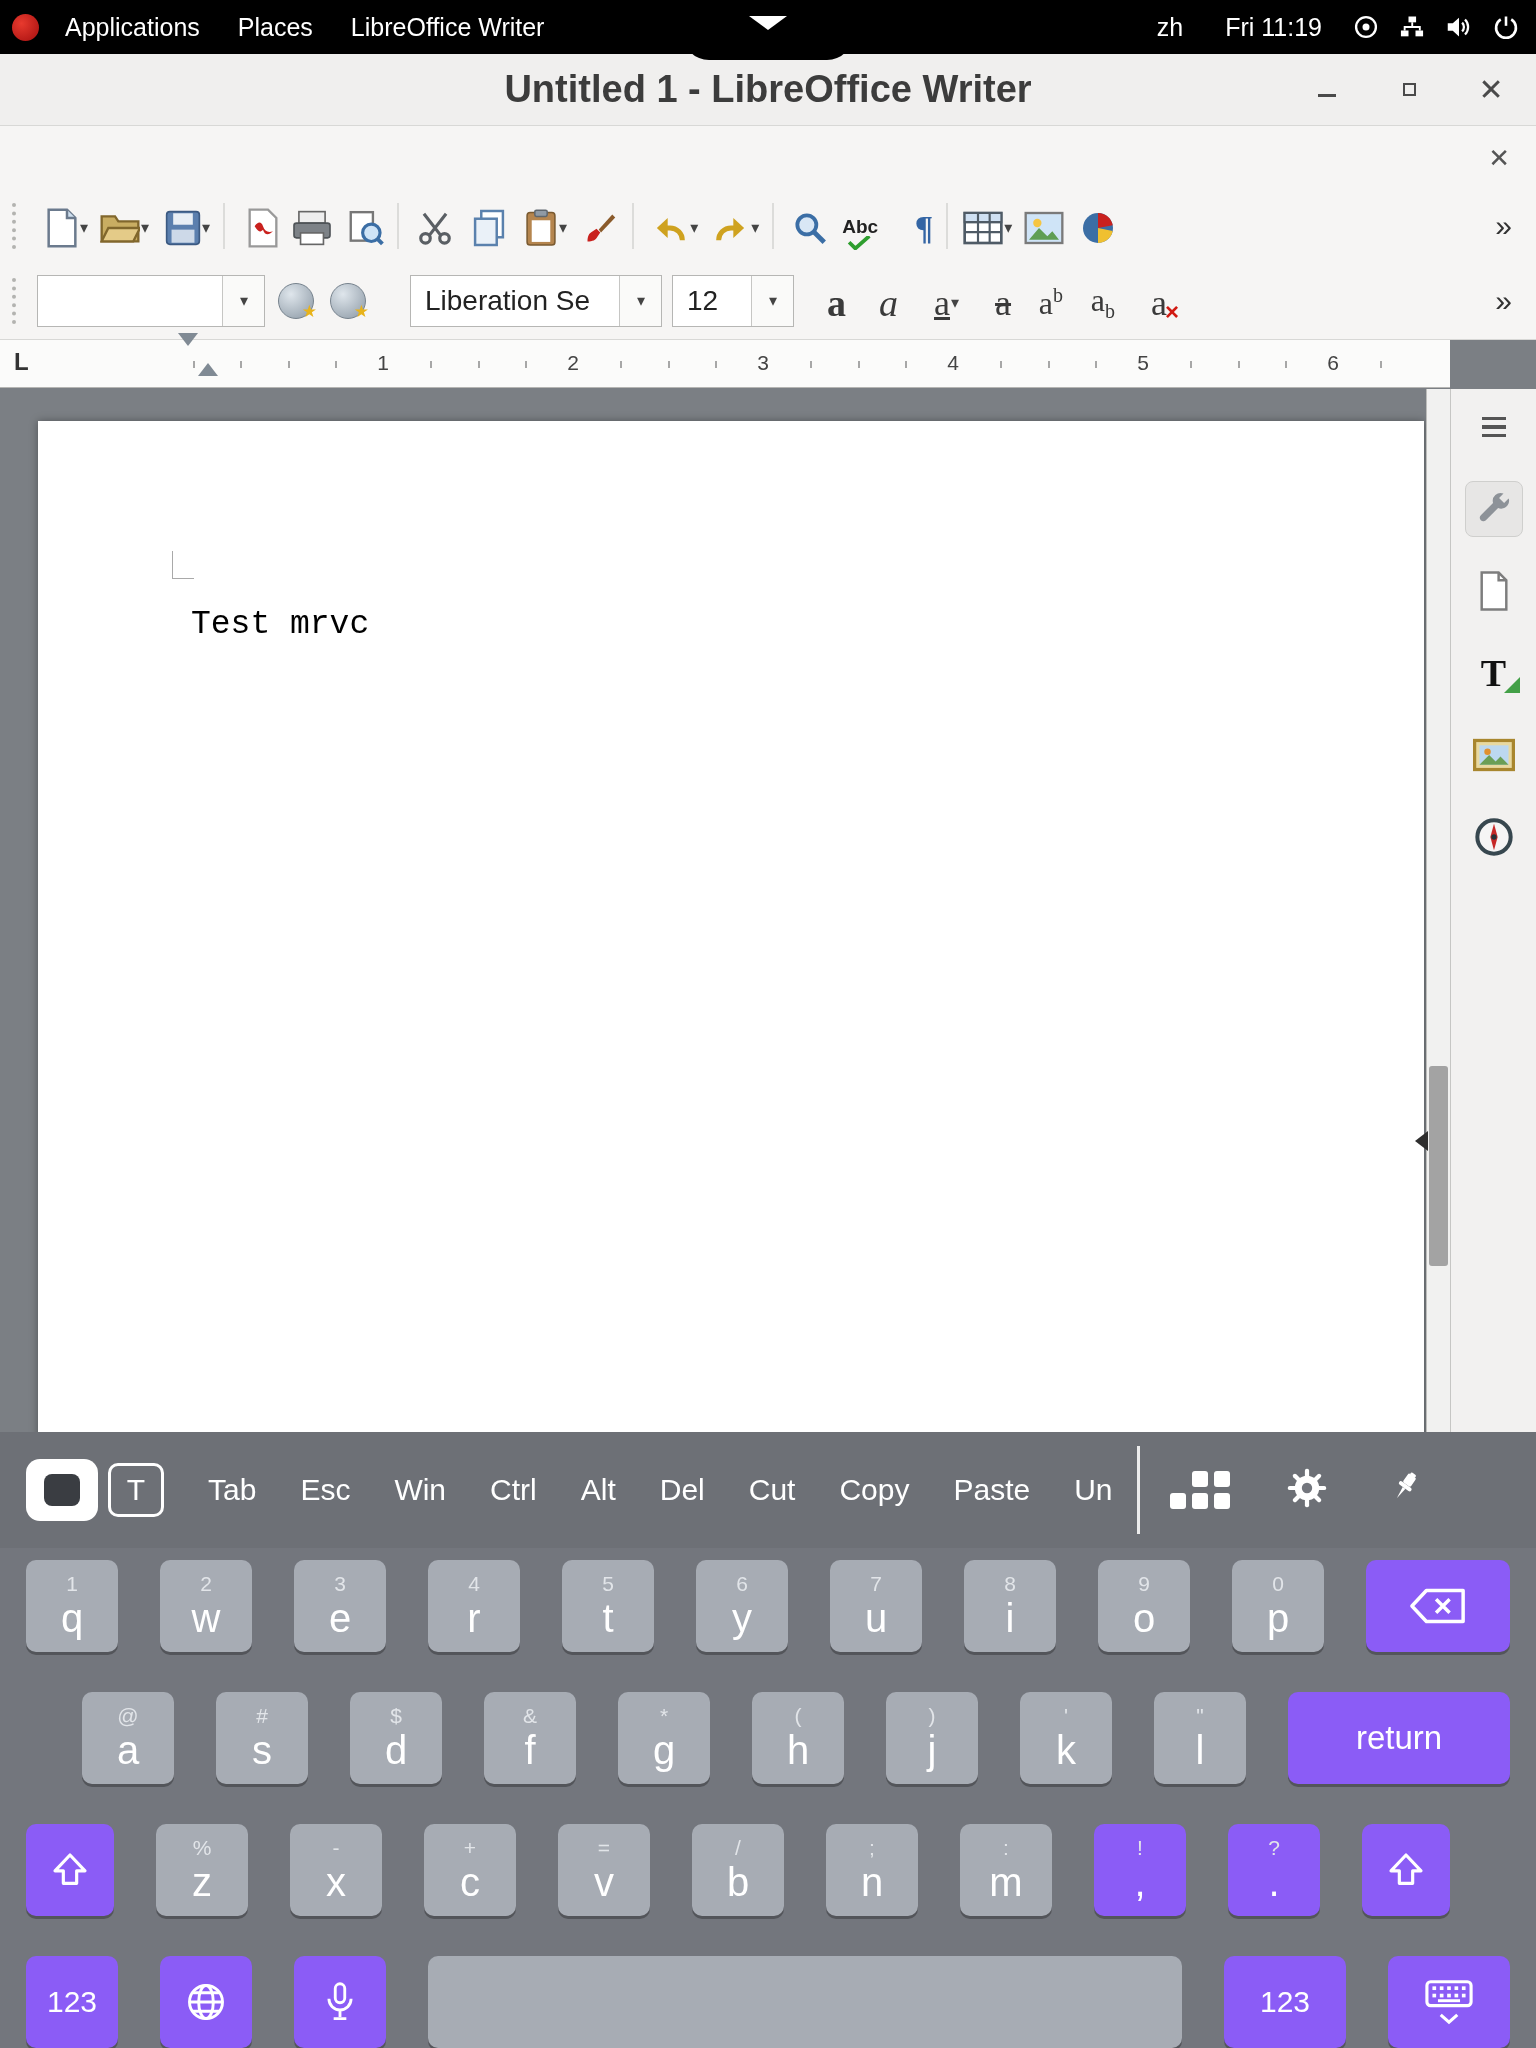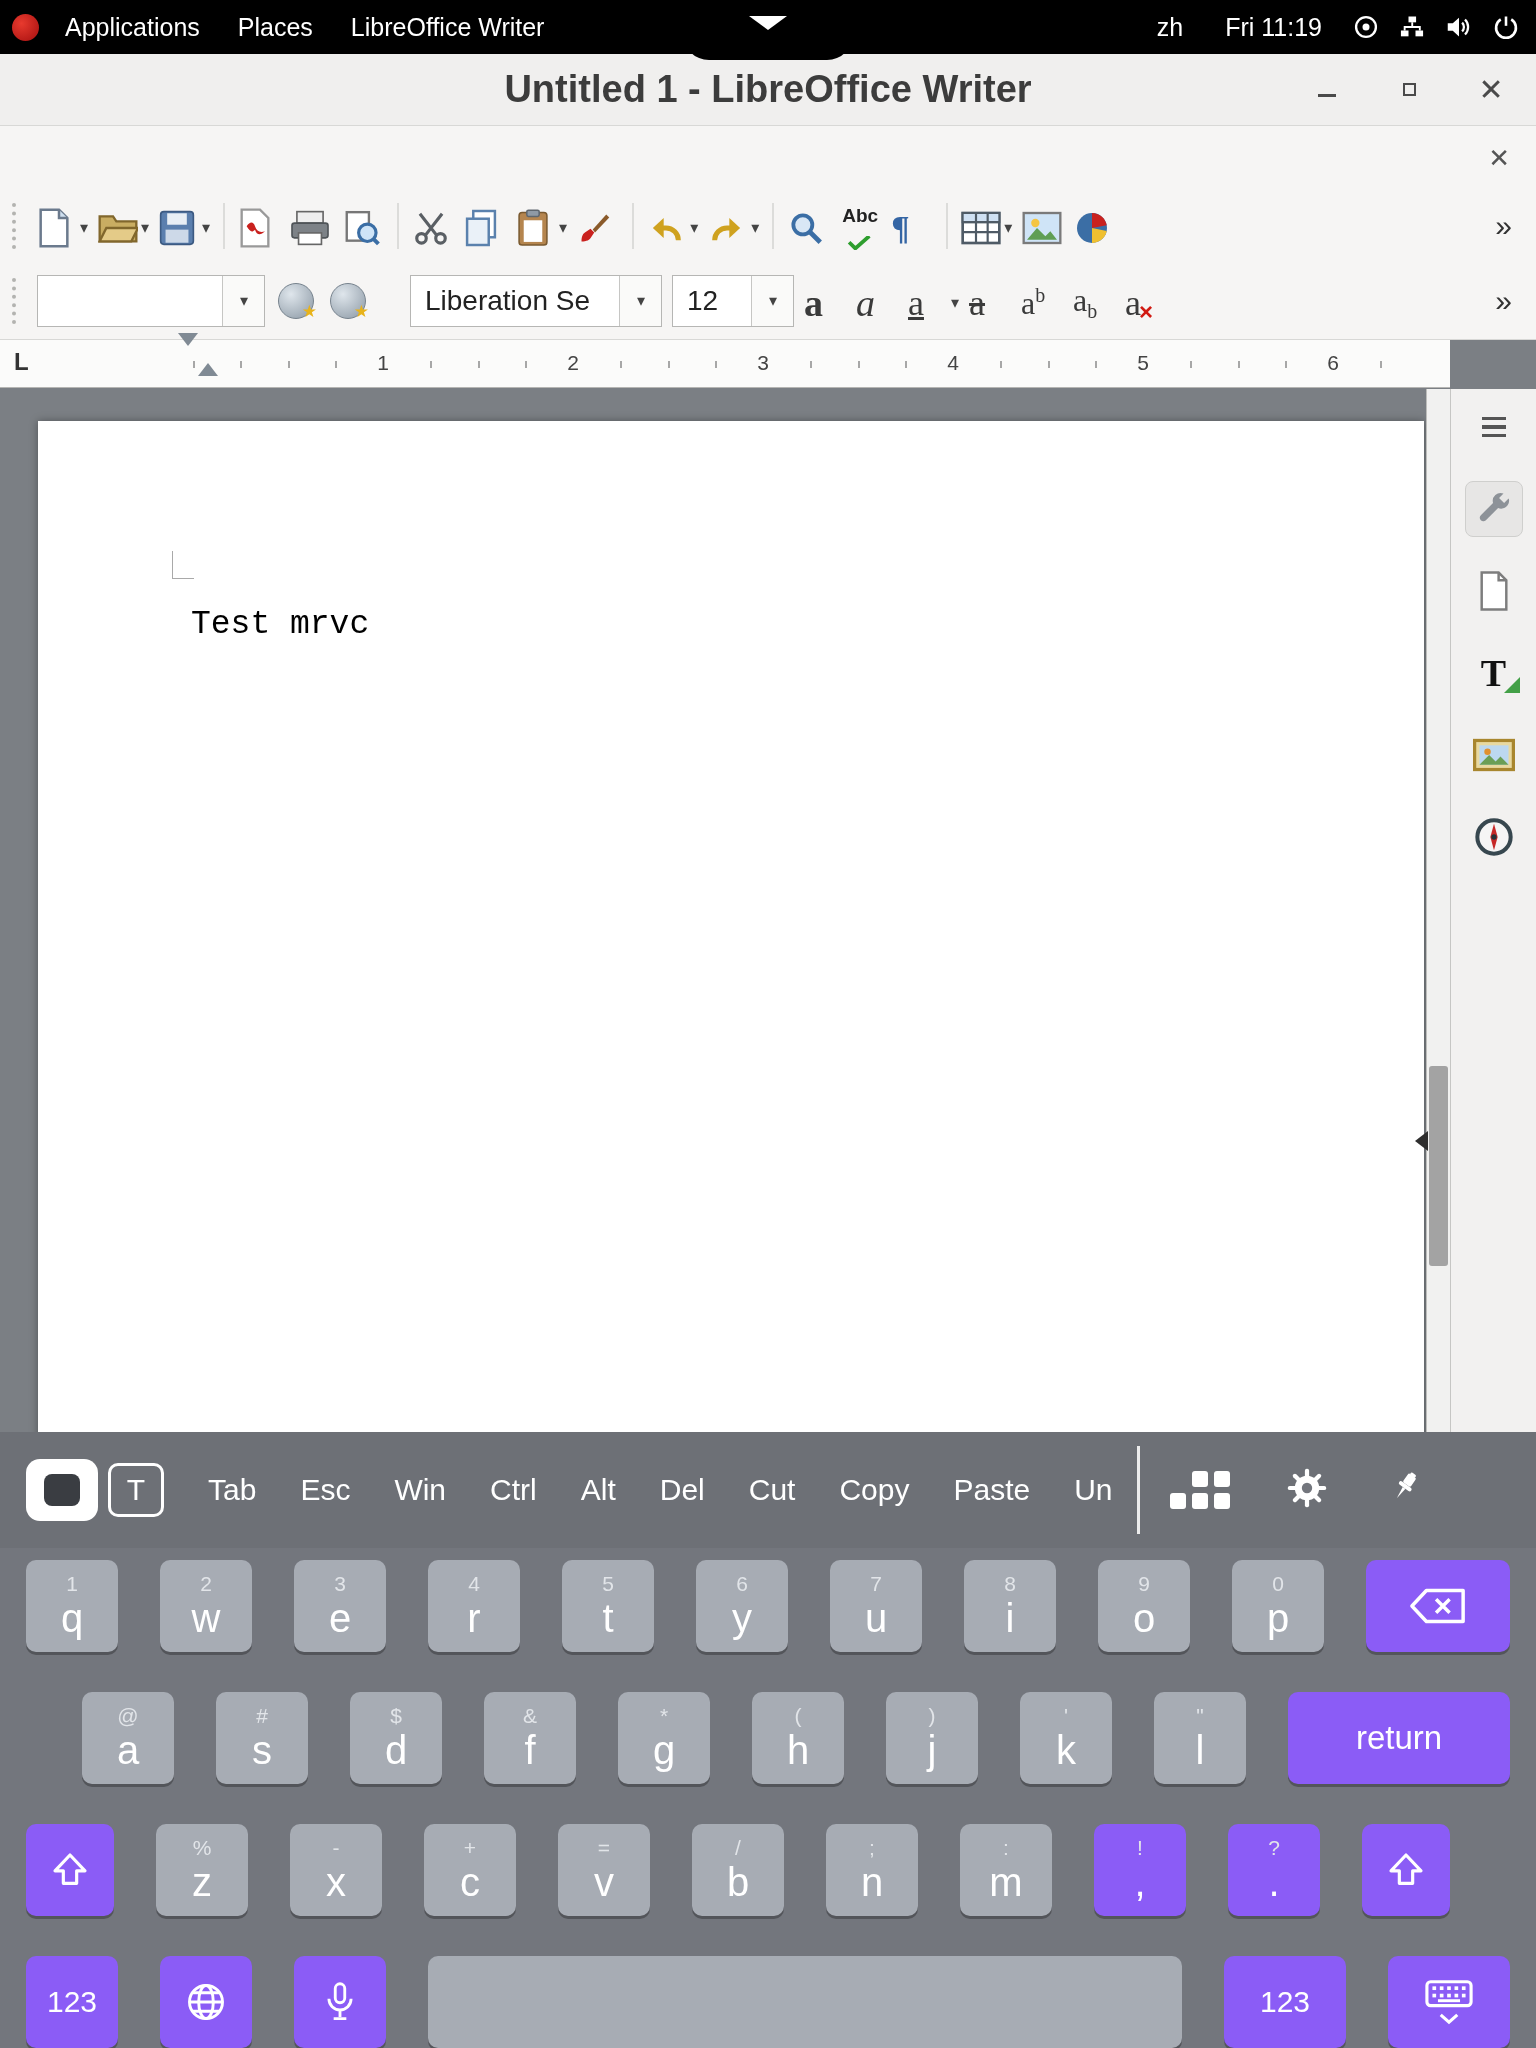--- a/index.html
+++ b/index.html
@@ -33,21 +33,21 @@
   .menu-items { display:flex; align-items:center; }
   .menu-item { padding:0 18px; font-size:28px; color:#1a1a1a; }
   .menu-close { position:absolute; right:26px; font-size:26px; color:#555; }
 
   
   .toolbar { position:absolute; left:0; right:0; background:#f6f5f4; display:flex; align-items:center; padding:0 10px; }
   .t1 { top:190px; height:72px; }
   .t2 { top:262px; height:78px; border-bottom:1px solid #d8d8d6; }
   .grip { width:10px; height:46px; border-left:4px dotted #b3b3b0; margin:0 10px 0 2px; }
   .tbtn { display:flex; align-items:flex-end; justify-content:center; height:56px; padding:4px 5px; border:none; background:transparent; }
-  .tbtn .ic { display:flex; align-items:center; justify-content:space-between; width:42px; height:44px; }
+  .tbtn .ic { display:flex; align-items:center; justify-content:flex-end; width:42px; height:44px; }
   .dd { font-size:16px; color:#444; margin-left:1px; line-height:44px;}
   .sep { width:2px; height:46px; background:#dcdcda; margin:0 8px; }
   .overflow { margin-left:auto; margin-right:14px; font-size:30px; color:#333; background:none; border:none; }
   .abc-label { font-size:19px; font-weight:bold; color:#222; line-height:1; }
   .pilcrow { font-family:"Liberation Serif", serif; font-size:34px; color:#3465a4; font-weight:bold; line-height:1; }
   .glyphbtn { font-family:"Liberation Serif", serif; color:#3a3a3a; }
   .g-bold { font-weight:700; font-size:38px; }
   .g-italic { font-style:italic; font-size:38px; }
   .g-under { font-size:36px; text-decoration:underline; }
   .g-strike { font-size:36px; text-decoration:line-through; }

